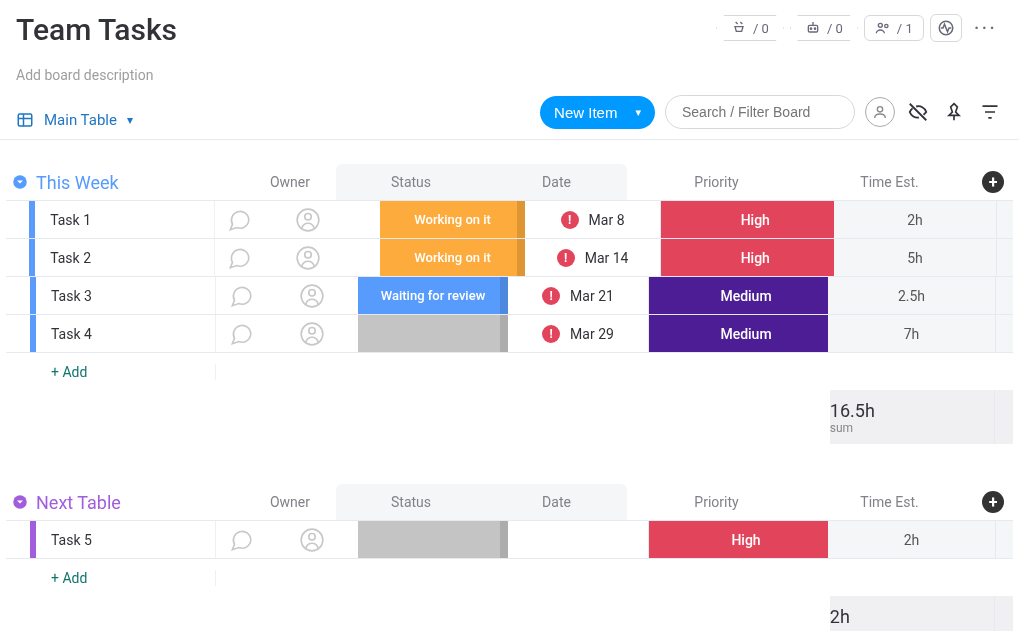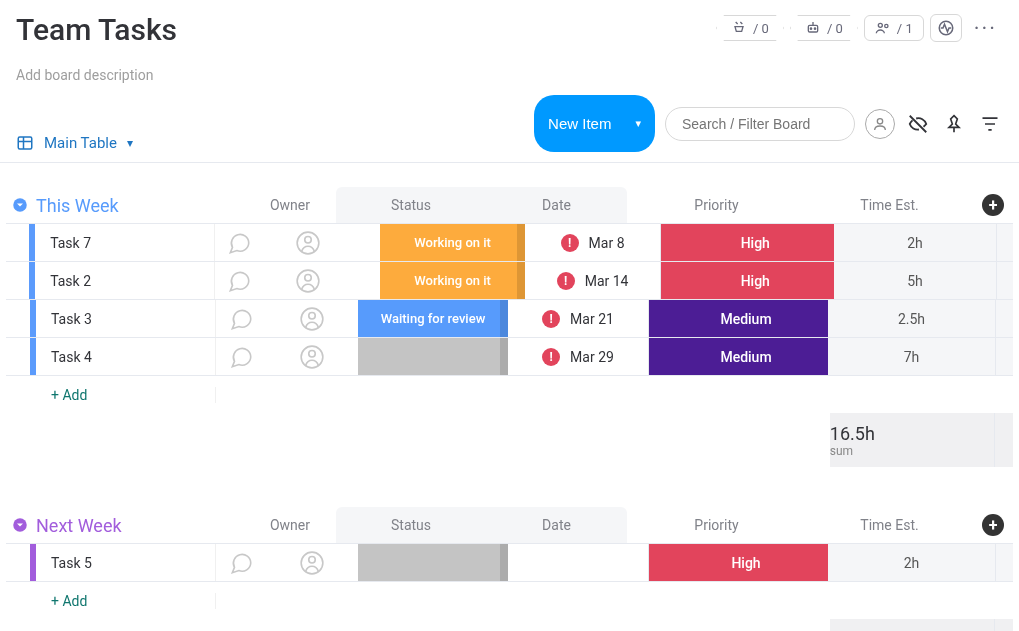--- a/index.html
+++ b/index.html
@@ -10,21 +10,21 @@
   .hdr-right { display:flex; align-items:center; gap:6px; margin-top:2px;}
   .badge-box { display:flex; align-items:center; gap:6px; border:1px solid #d8d8d8; border-radius:6px; padding:4px 10px; font-size:13px; color:#676879;}
   .badge-box.hex1 { clip-path: polygon(8px 0, calc(100% - 8px) 0, 100% 50%, calc(100% - 8px) 100%, 8px 100%, 0 50%); border:1px solid #d8d8d8; background:#fff; padding:4px 14px;}
   .more-dots { font-size:22px; color:#676879; letter-spacing:2px; padding:0 6px; cursor:pointer;}
   .tabbar { display:flex; align-items:flex-end; justify-content:space-between; border-bottom:1px solid #e6e9ef; padding:8px 16px 10px 16px;}
   .tabbar-left { display:flex; align-items:center; gap:10px;}
   .tab { color:#1f76c2; font-size:15px; display:flex; align-items:center; gap:6px;}
   .tab-icon { width:18px; height:18px; display:inline-flex;}
   .chev { color:#1f76c2; font-size:12px;}
   .tabbar-right { display:flex; align-items:center; gap:10px;}
-  .btn-new { background:#0099ff; color:#fff; border:none; border-radius:20px; padding:20px 14px; font-size:15px; display:flex; align-items:center; gap:24px; cursor:pointer;}
+  .btn-new { background:#0099ff; color:#fff; border:none; border-radius:20px; padding:8px 14px; font-size:15px; display:flex; align-items:center; gap:18px; cursor:pointer;}
   .btn-new .chev2 { font-size:11px;}
   .search { border:1px solid #d8d8d8; border-radius:22px; padding:8px 16px; font-size:14px; width:190px; color:#676879; outline:none;}
   .toolbar-icon { width:26px; height:26px; display:inline-flex; align-items:center; justify-content:center; color:#676879;}
   .avatar-circle { width:30px; height:30px; border:1.5px solid #aaa; border-radius:50%; display:inline-flex; align-items:center; justify-content:center; color:#aaa;}
   .board { padding:24px 6px 40px 6px;}
   .group { margin-bottom:40px;}
   .collapse { width:20px; height:20px; margin-left:4px; display:flex; align-items:center; justify-content:center;}
   .group-name { font-size:18px; margin-left:6px; flex: 0 0 208px;}
   .this-week { color:#579bfc;}
   .next-week { color:#a25ddc;}
@@ -174,21 +174,21 @@
     <div class="col-head col-date">Date</div>
     <div class="col-head col-priority">Priority</div>
     <div class="col-head col-time">Time Est.</div>
     <div class="col-add">
           <div class="plus-circle">+</div>
         </div>
       </div>
       <div class="row">
       <div class="spacer-left"></div>
       <div class="bar blue"></div>
-      <div class="name">Task 7</div>
+      <div class="name">Task 1</div>
       <div class="chat">
           <svg width="26" height="26" viewBox="0 0 24 24" fill="none" stroke="#c8c8c8" stroke-width="1.5">
             <path d="M21 12a8 8 0 0 1-11 7l-6 2 2-5a8 8 0 1 1 15-4z"></path>
           </svg>
         </div>
       <div class="owner">
           <svg width="26" height="26" viewBox="0 0 24 24" fill="none" stroke="#c8c8c8" stroke-width="1.5">
             <circle cx="12" cy="12" r="10"></circle>
             <circle cx="12" cy="9" r="3"></circle>
             <path d="M6 20c1-3 3-5 6-5s5 2 6 5"></path>
@@ -302,21 +302,21 @@
       </div>
     </div>
     <div class="group">
       <div class="cols-row">
     <span class="collapse">
           <svg width="18" height="18" viewBox="0 0 24 24">
             <circle cx="12" cy="12" r="9" fill="#a25ddc"></circle>
             <path d="M8 10l4 4 4-4" fill="#fff"></path>
           </svg>
         </span>
-    <span class="group-name next-week">Next Week</span>
+    <span class="group-name next-week">Next Table</span>
     <div class="col-head col-owner">Owner</div>
     <div class="col-head col-status">Status</div>
     <div class="col-head col-date">Date</div>
     <div class="col-head col-priority">Priority</div>
     <div class="col-head col-time">Time Est.</div>
     <div class="col-add">
           <div class="plus-circle">+</div>
         </div>
       </div>
       <div class="row">

